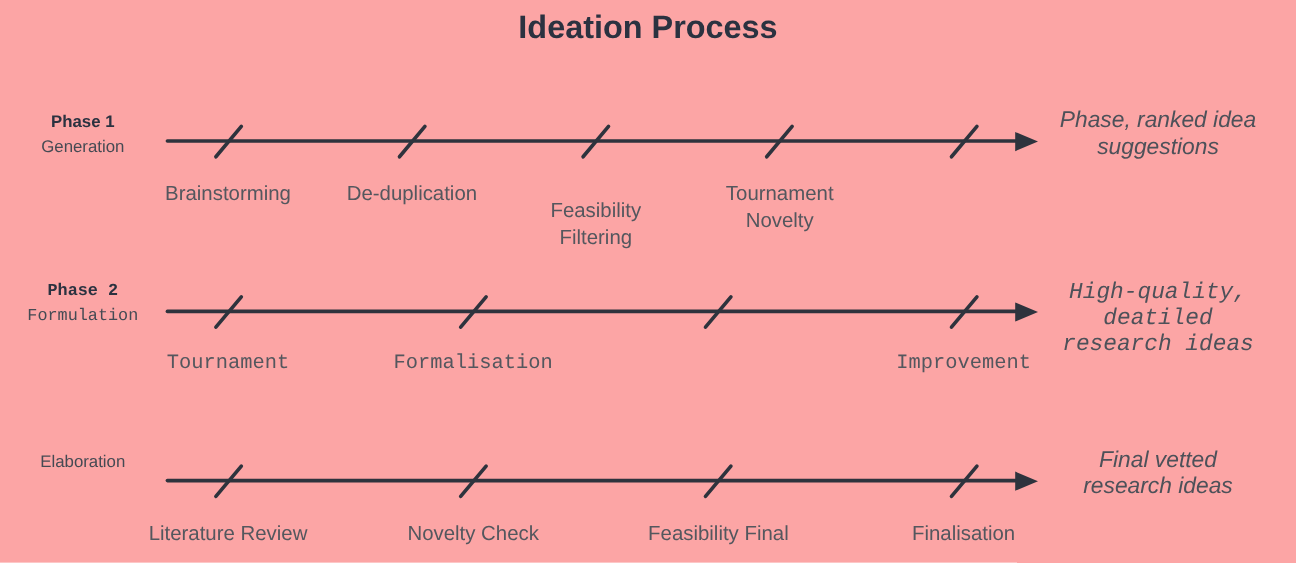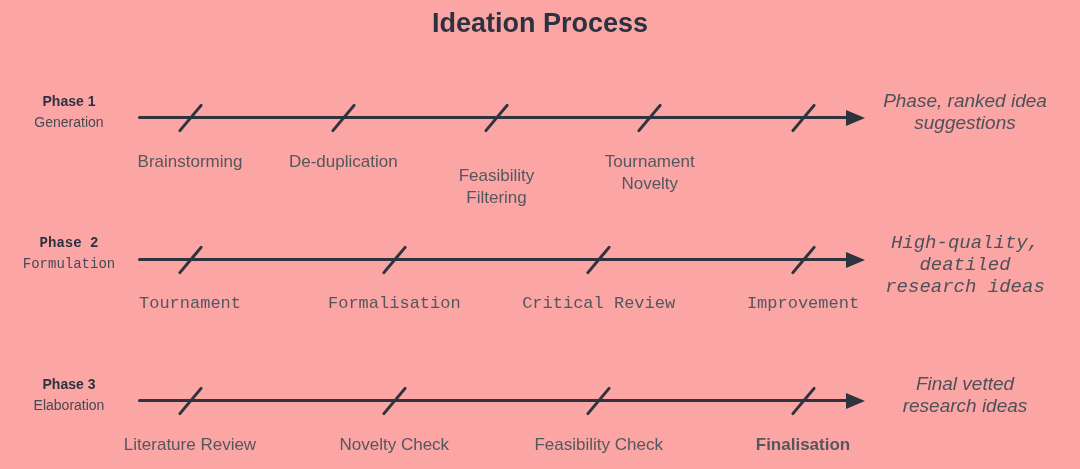--- a/index.html
+++ b/index.html
@@ -121,35 +121,33 @@
     </div>
     <div class="timeline-line"></div>
     <div class="arrowhead"></div>
     <div class="outcome">High-quality, deatiled
 research ideas</div>
   <div class="tick" style="left: 188.5px;"></div>
       <div class="step-label" style="left: 105px;">Tournament</div>
       <div class="tick" style="left: 392.833px;"></div>
       <div class="step-label" style="left: 309.333px;">Formalisation</div>
       <div class="tick" style="left: 597.167px;"></div>
-      <div class="step-label" style="left: 513.667px;">Critical Review</div>
       <div class="tick" style="left: 801.5px;"></div>
       <div class="step-label" style="left: 718px;">Improvement</div>
     </div>
     <div class="phase-row" style="top: 341px;">
     <div class="phase-label">
-      <div class="phase-name">Phase 3</div>
       <div class="phase-subtitle">Elaboration</div>
     </div>
     <div class="timeline-line"></div>
     <div class="arrowhead"></div>
     <div class="outcome">Final vetted
 research ideas</div>
   <div class="tick" style="left: 188.5px;"></div>
       <div class="step-label" style="left: 105px;">Literature Review</div>
       <div class="tick" style="left: 392.833px;"></div>
       <div class="step-label" style="left: 309.333px;">Novelty Check</div>
       <div class="tick" style="left: 597.167px;"></div>
-      <div class="step-label" style="left: 513.667px;">Feasibility Check</div>
+      <div class="step-label" style="left: 513.667px;">Feasibility Final</div>
       <div class="tick" style="left: 801.5px;"></div>
-      <div class="step-label" style="left: 718px; font-weight: bold;">Finalisation</div>
+      <div class="step-label" style="left: 718px;">Finalisation</div>
     </div>
   </div>
 
 </body></html>

